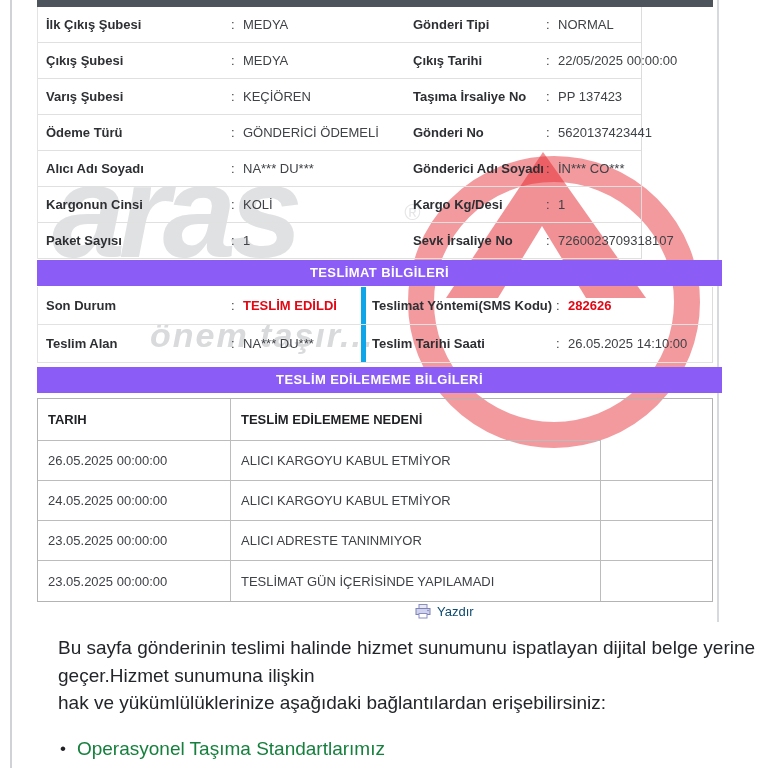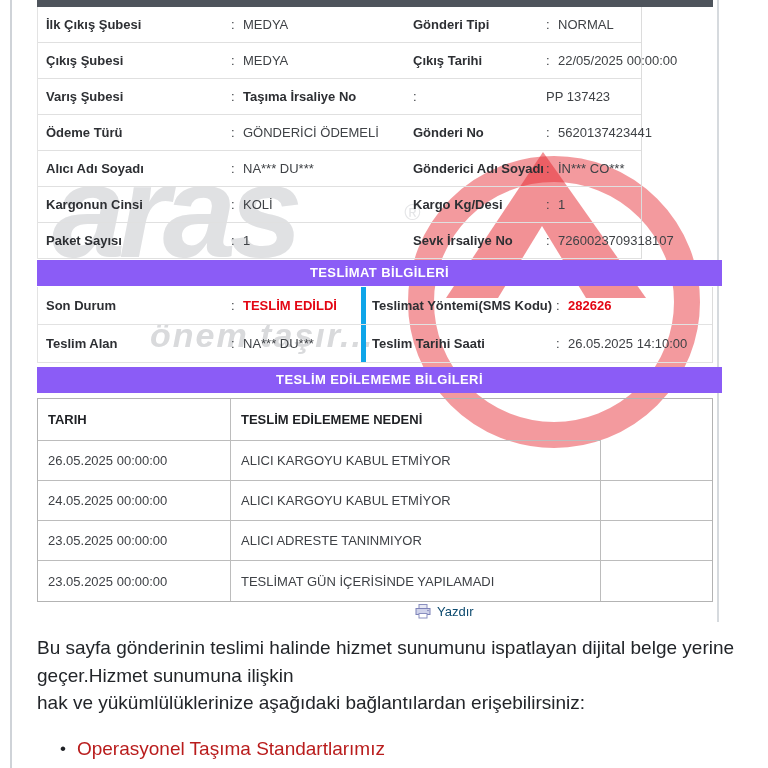--- a/index.html
+++ b/index.html
@@ -71,24 +71,24 @@
   .f-row .f-cell:last-child{border-right:none;}
   .f-row:last-child .f-cell{border-bottom:none;}
   .f-head .f-cell{font-weight:700;color:#1f2125;height:42px;}
 
   
   .print{position:absolute;left:415px;top:604px;display:flex;align-items:center;gap:6px;cursor:pointer;}
   .print-label{font-size:13px;color:#0c4a6e;}
 
   
   .footer{position:absolute;left:37px;top:634px;width:731px;}
-  .f-line{font-size:19px;line-height:27.5px;color:#222529;white-space:nowrap;overflow:hidden;}
+  .f-line{font-size:19px;line-height:27.5px;color:#222529;white-space:nowrap;overflow:hidden;margin-left:21px;}
   .link-row{display:flex;align-items:center;margin-top:21px;padding-left:23px;}
   .bullet{font-size:17px;color:#202226;margin-right:11px;}
-  .link{font-size:19px;color:#b91c1c;text-decoration:none;cursor:pointer;white-space:nowrap;}
+  .link{font-size:19px;color:#15803d;text-decoration:none;cursor:pointer;white-space:nowrap;}
 </style>
 </head>
 <body>
 
 <div class="edge-left"></div>
 <div class="edge-right"></div>
 
 <div class="watermark">
   <div class="wm-brand">aras</div>
   <div class="wm-reg">®</div>
@@ -114,20 +114,21 @@
         <span class="lbl">Çıkış Şubesi</span>
         <span class="colon">:</span>
         <span class="val">MEDYA</span>
         <span class="lbl2">Çıkış Tarihi</span>
         <span class="colon">:</span>
         <span class="val">22/05/2025 00:00:00</span>
       </div>
       <div class="d-row">
         <span class="lbl">Varış Şubesi</span>
         <span class="colon">:</span>
+        <span class="val">KEÇİÖREN</span>
         <span class="lbl2">Taşıma İrsaliye No</span>
         <span class="colon">:</span>
         <span class="val">PP 137423</span>
       </div>
       <div class="d-row">
         <span class="lbl">Ödeme Türü</span>
         <span class="colon">:</span>
         <span class="val">GÖNDERİCİ ÖDEMELİ</span>
         <span class="lbl2">Gönderi No</span>
         <span class="colon">:</span>

